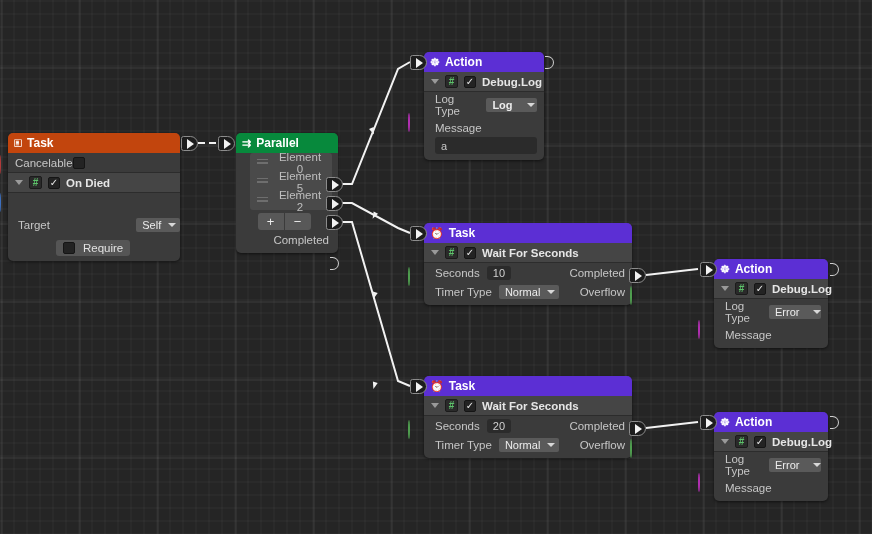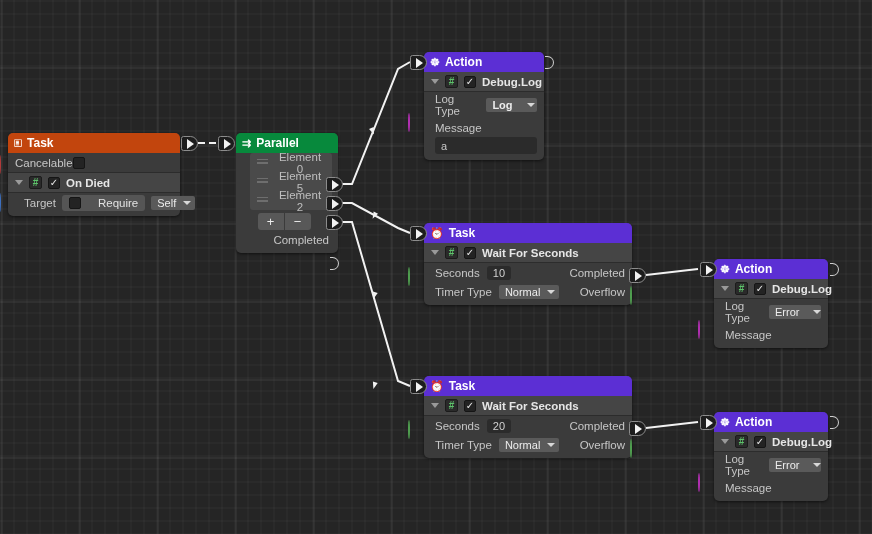--- a/index.html
+++ b/index.html
@@ -87,22 +87,22 @@
     padding: 1px 4px 1px 6px;
     display: inline-flex; align-items: center; gap: 7px;
   }
   .dd-arrow {
     width: 0; height: 0;
     border-left: 4px solid transparent; border-right: 4px solid transparent;
     border-top: 4.5px solid #d8d8d8;
   }
   .pill {
     background: #555555; border-radius: 3px;
-    display: inline-flex; align-items: center; gap: 17px;
-    padding: 2px 7px; font-size: 11.5px; color: #e2e2e2;
+    display: inline-flex; align-items: center; gap: 8px;
+    padding: 2px 7px; font-size: 11.5px; color: #e2e2e2; margin-top: 46px;
   }
   .textbox {
     background: #2b2b2b; border-radius: 3px;
     color: #c8c8c8; font-size: 11px;
     padding: 3px 6px; height: 17px;
     display: flex; align-items: center;
   }
 
   
   .port { position: absolute; width: 17px; height: 15px; }
@@ -201,21 +201,21 @@
         <span class="chk"></span>
       </div>
       <div class="divider"></div>
       <div class="row shaded" style="gap:6px;">
         <span class="tri"></span>
         <span class="hashicon">#</span>
         <span class="chk">✓</span>
         <span class="lbl-b">On Died</span>
       </div>
       <div class="divider"></div>
-      <div class="row" style="gap:6px; padding-left:16px;">
+      <div class="row" style="gap:6px; padding-left:10px;">
         <span class="lbl">Target</span>
         <span class="pill">
           <span class="chk"></span>
           <span>Require</span>
         </span>
         <span class="dropdown">
           <span>Self</span>
           <span class="dd-arrow"></span>
         </span>
       </div>

